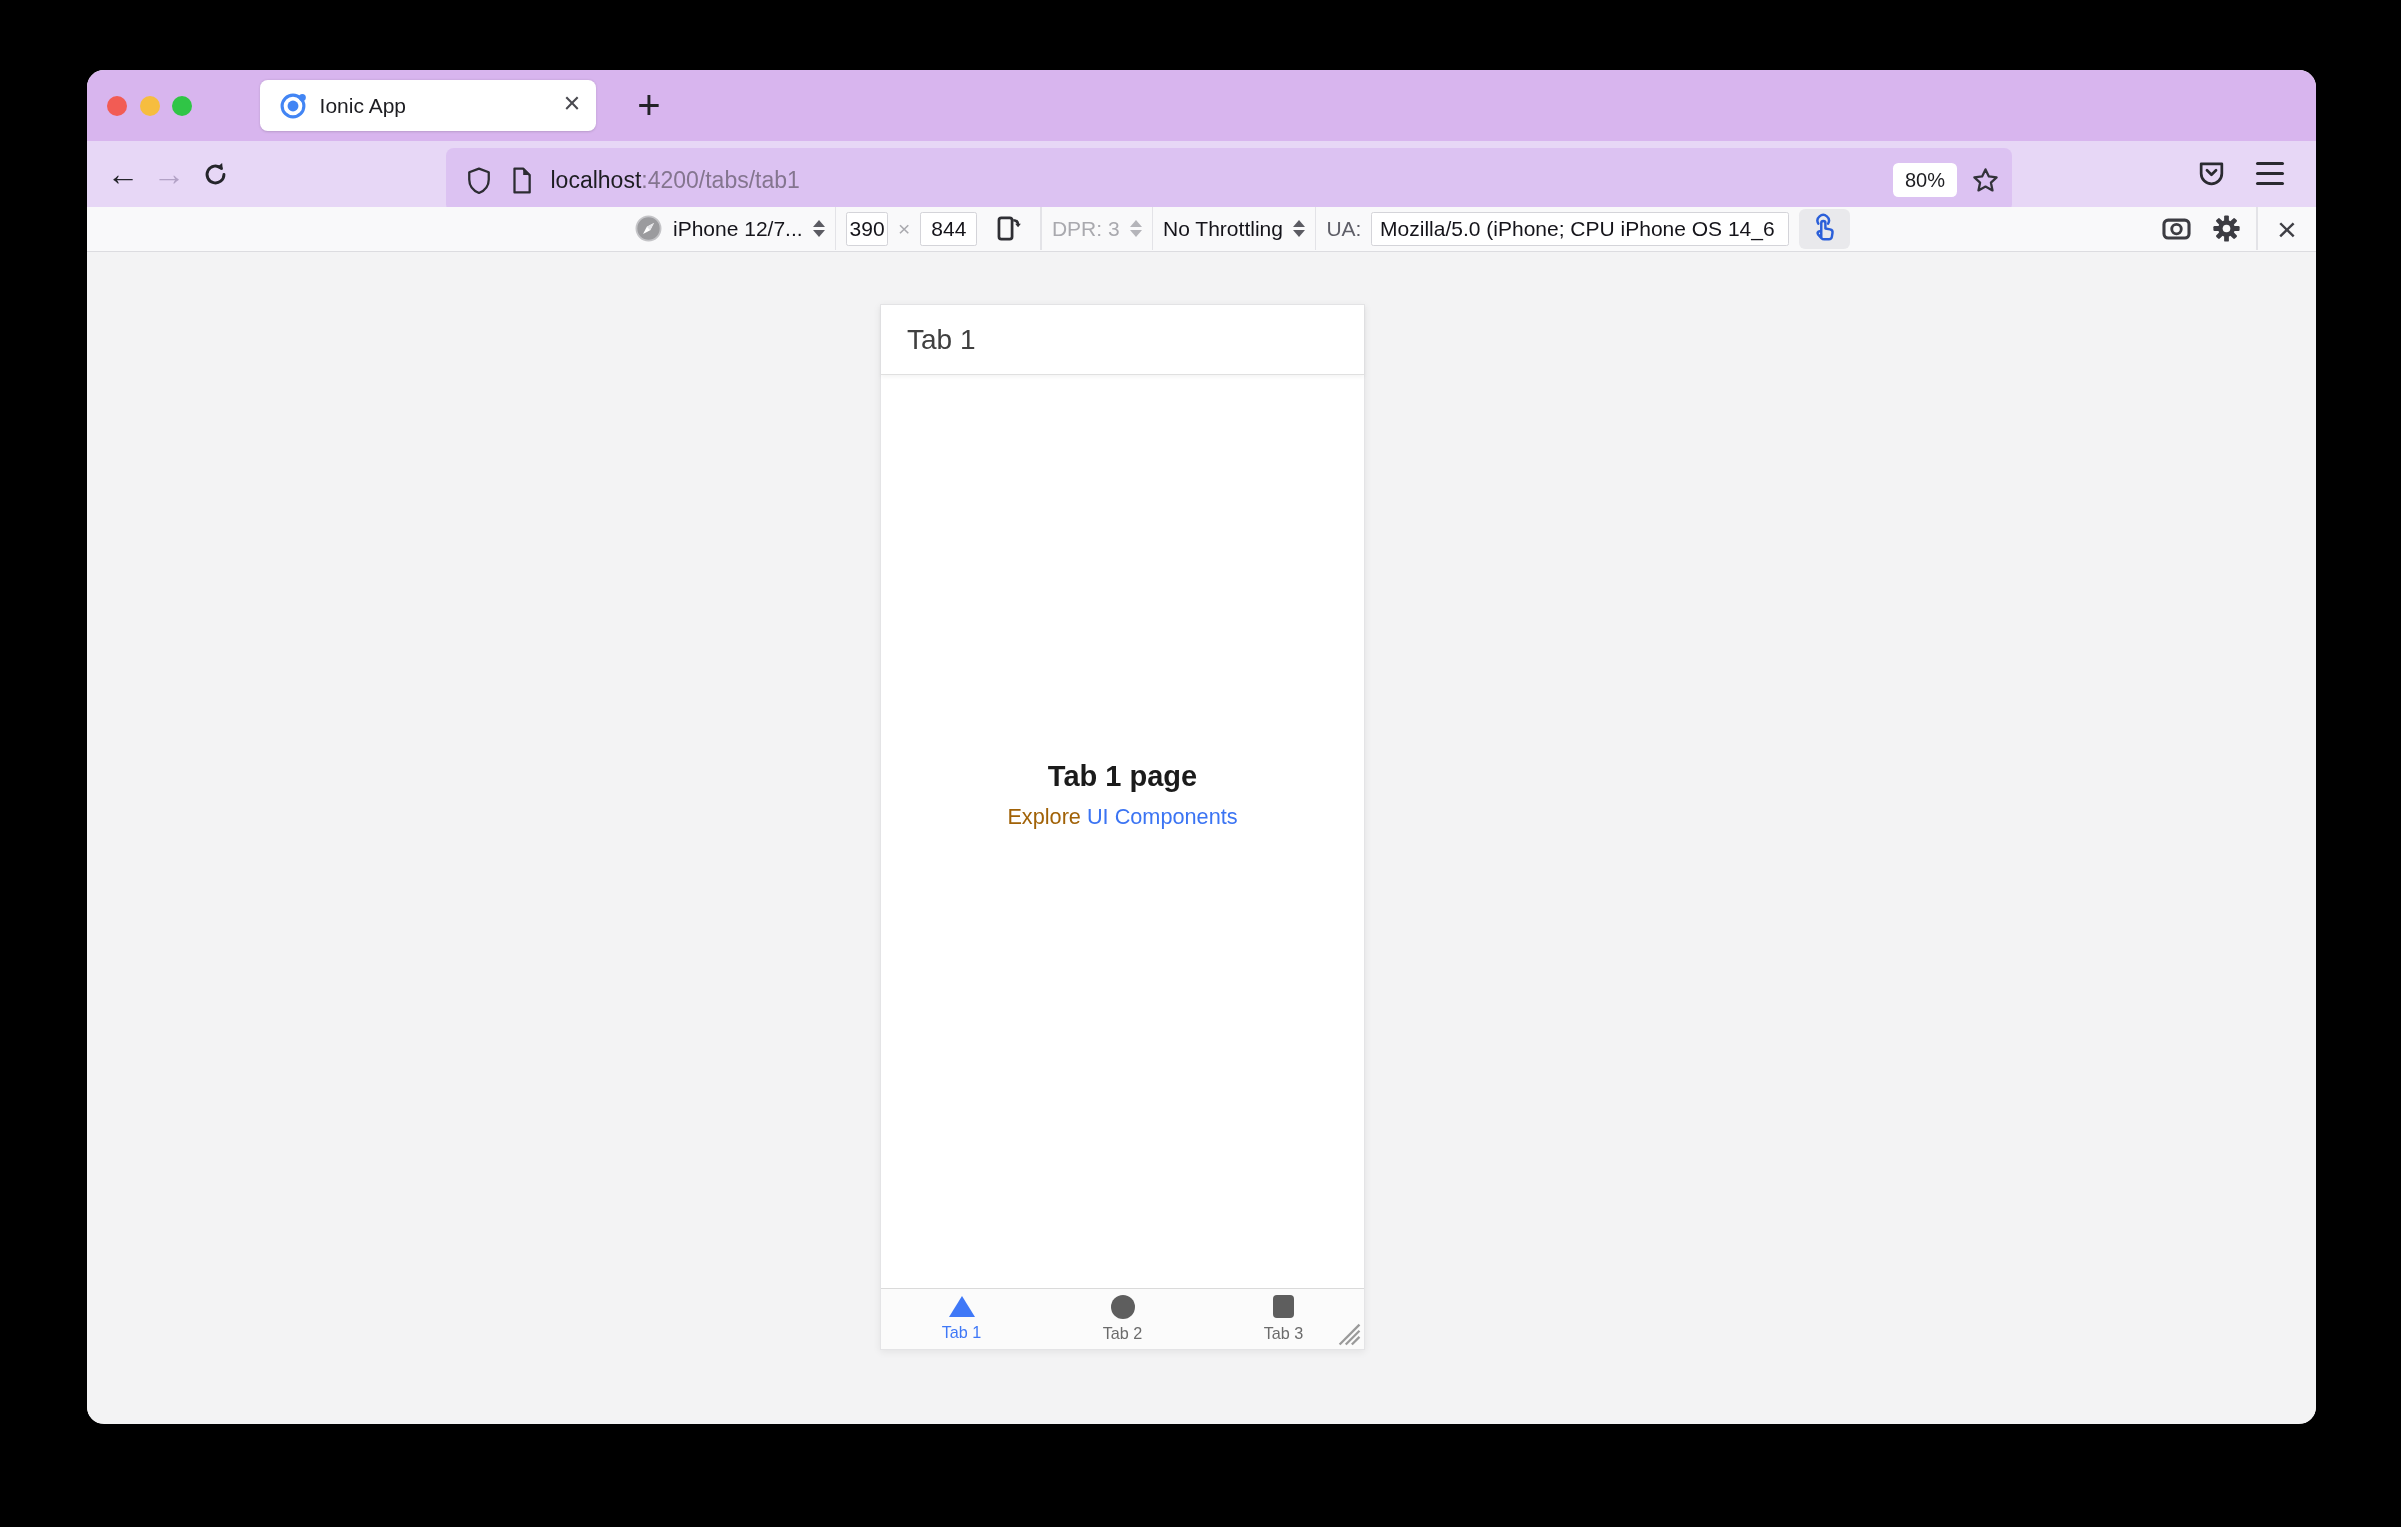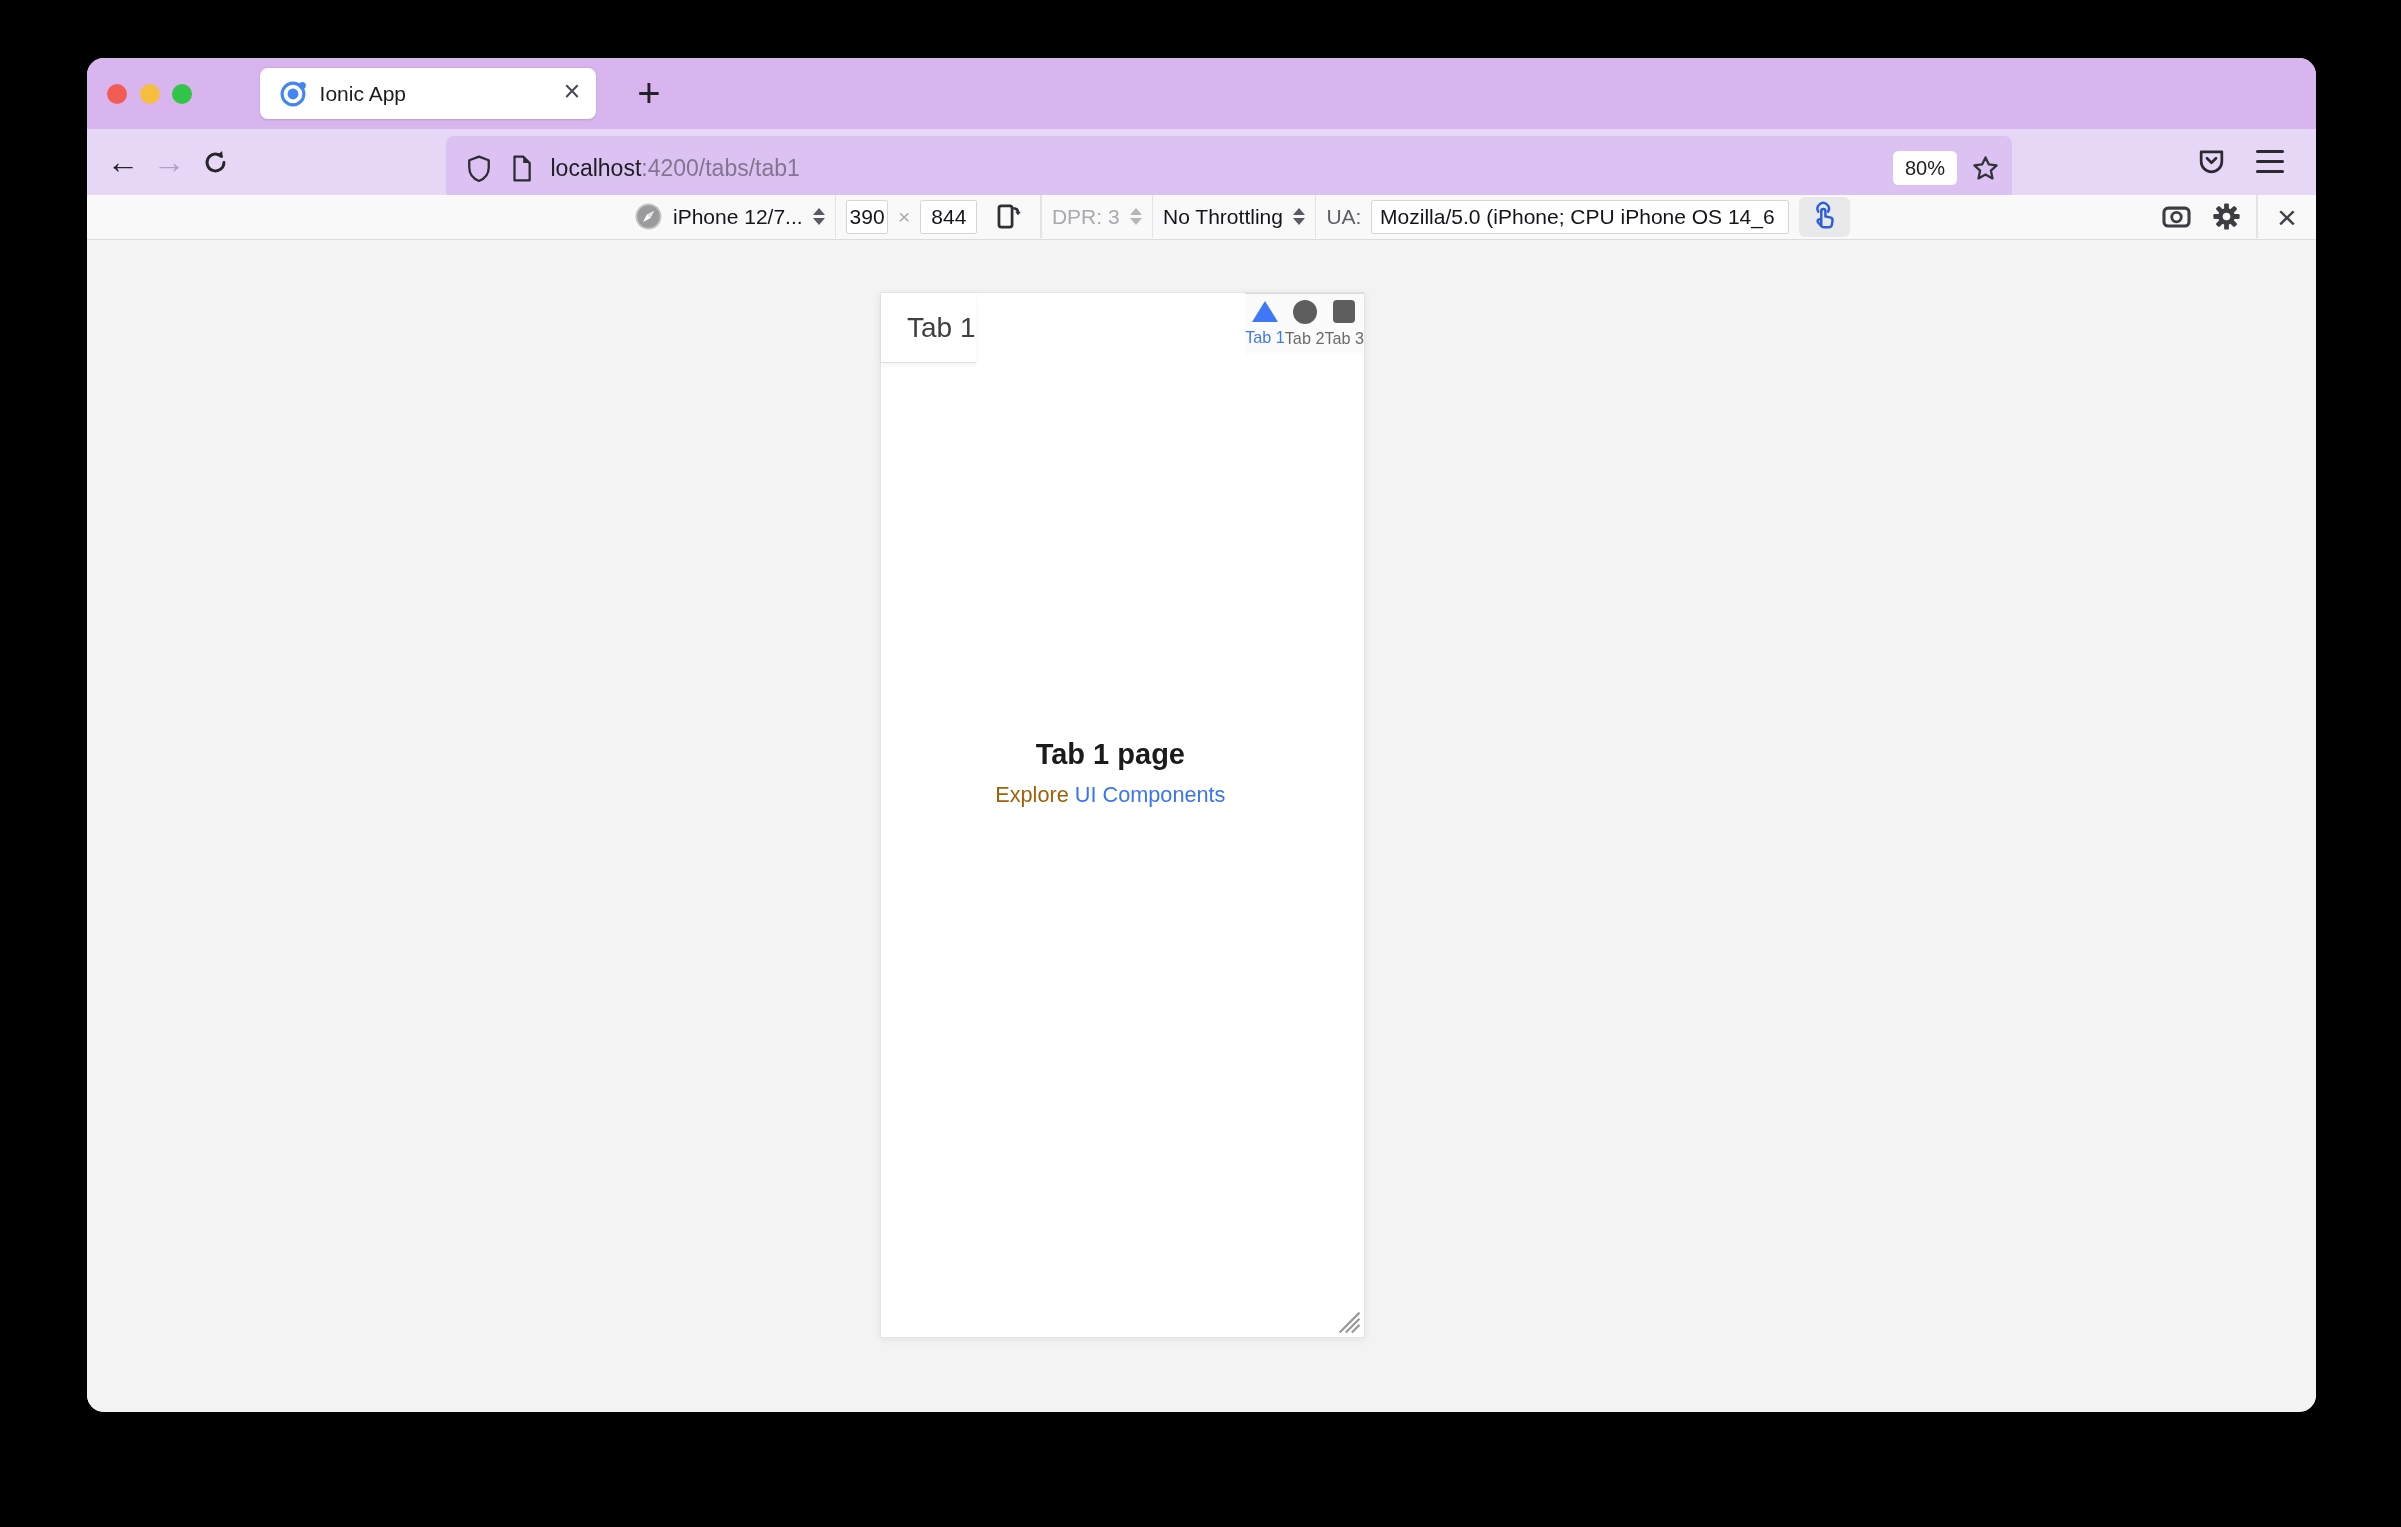--- a/index.html
+++ b/index.html
@@ -1,20 +1,20 @@
 <!DOCTYPE html>
 <html style="font-size:12.4px"><head>
 <meta charset="utf-8">
 <style>
   * { margin:0; padding:0; box-sizing:border-box; }
   html,body { width:2401px; height:1527px; background:#000; font-family:"Liberation Sans", sans-serif; }
   .screen { position:relative; width:2401px; height:1527px; background:#000; overflow:hidden; }
 
   
-  .window { position:absolute; left:87px; top:58px; width:2229px; height:1354px;
+  .window { position:absolute; left:87px; top:70px; width:2229px; height:1354px;
             border-radius:17px; overflow:hidden; background:#f3f3f4;
             box-shadow:0 23px 62px rgba(0,0,0,.6); }
 
   
   .titlebar { position:relative; height:71px; background:#d8b5ee; }
   .traffic { position:absolute; top:25.5px; width:20px; height:20px; border-radius:50%; }
   .t-red { left:20px; background:#f25c54; }
   .t-yellow { left:53px; background:#f6bd3f; }
   .t-green { left:85px; background:#30c546; }
   .tab-pill { position:absolute; left:173px; top:10px; width:336px; height:51px; background:#fff;
@@ -61,21 +61,21 @@
   .stepper.gray .up { border-bottom-color:#b4b4b9; }
   .stepper.gray .down { border-top-color:#b4b4b9; }
   .touch-btn { width:51px; height:40px; background:#e9e9ec; border-radius:6.2px; display:flex;
                align-items:center; justify-content:center; }
   .icon-btn { width:43px; height:40px; display:flex; align-items:center; justify-content:center; }
   .rdm-close { font-size:34px; color:#3f3f45; line-height:1; }
 
   
   .content { position:relative; height:1171px; background:#f3f3f4; }
   .device { position:absolute; left:793px; top:52px; width:485px; height:1046px; background:#fff;
-            border:0.8px solid #e4e4e6; box-shadow:0 1.5px 7.7px rgba(0,0,0,.07); display:flex; }
+            border:0.8px solid #e4e4e6; box-shadow:0 1.5px 7.7px rgba(0,0,0,.07); display:flex; flex-direction:column; }
   .dev-header { height:70px; background:#fff; border-bottom:1.5px solid #e0e0e0;
                 box-shadow:0 2.3px 4.6px rgba(0,0,0,.05); display:flex; align-items:center; padding-left:26px; z-index:2; }
   .dev-title { font-size:28px; color:#404040; }
   .dev-main { flex:1; position:relative; background:#fff; }
   .dev-center { position:absolute; left:0; right:0; top:46%; transform:translateY(-50%); text-align:center; }
   .page-title { font-size:29px; font-weight:bold; color:#1b1b1b; }
   .page-sub { font-size:21.7px; margin-top:10.8px; }
   .sub-gray { color:#a16207; }
   .sub-link { color:#3b74f3; text-decoration:none; }
   .dev-tabbar { height:61px; background:#fbfbfb; border-top:1.5px solid #dadada; display:flex; }

